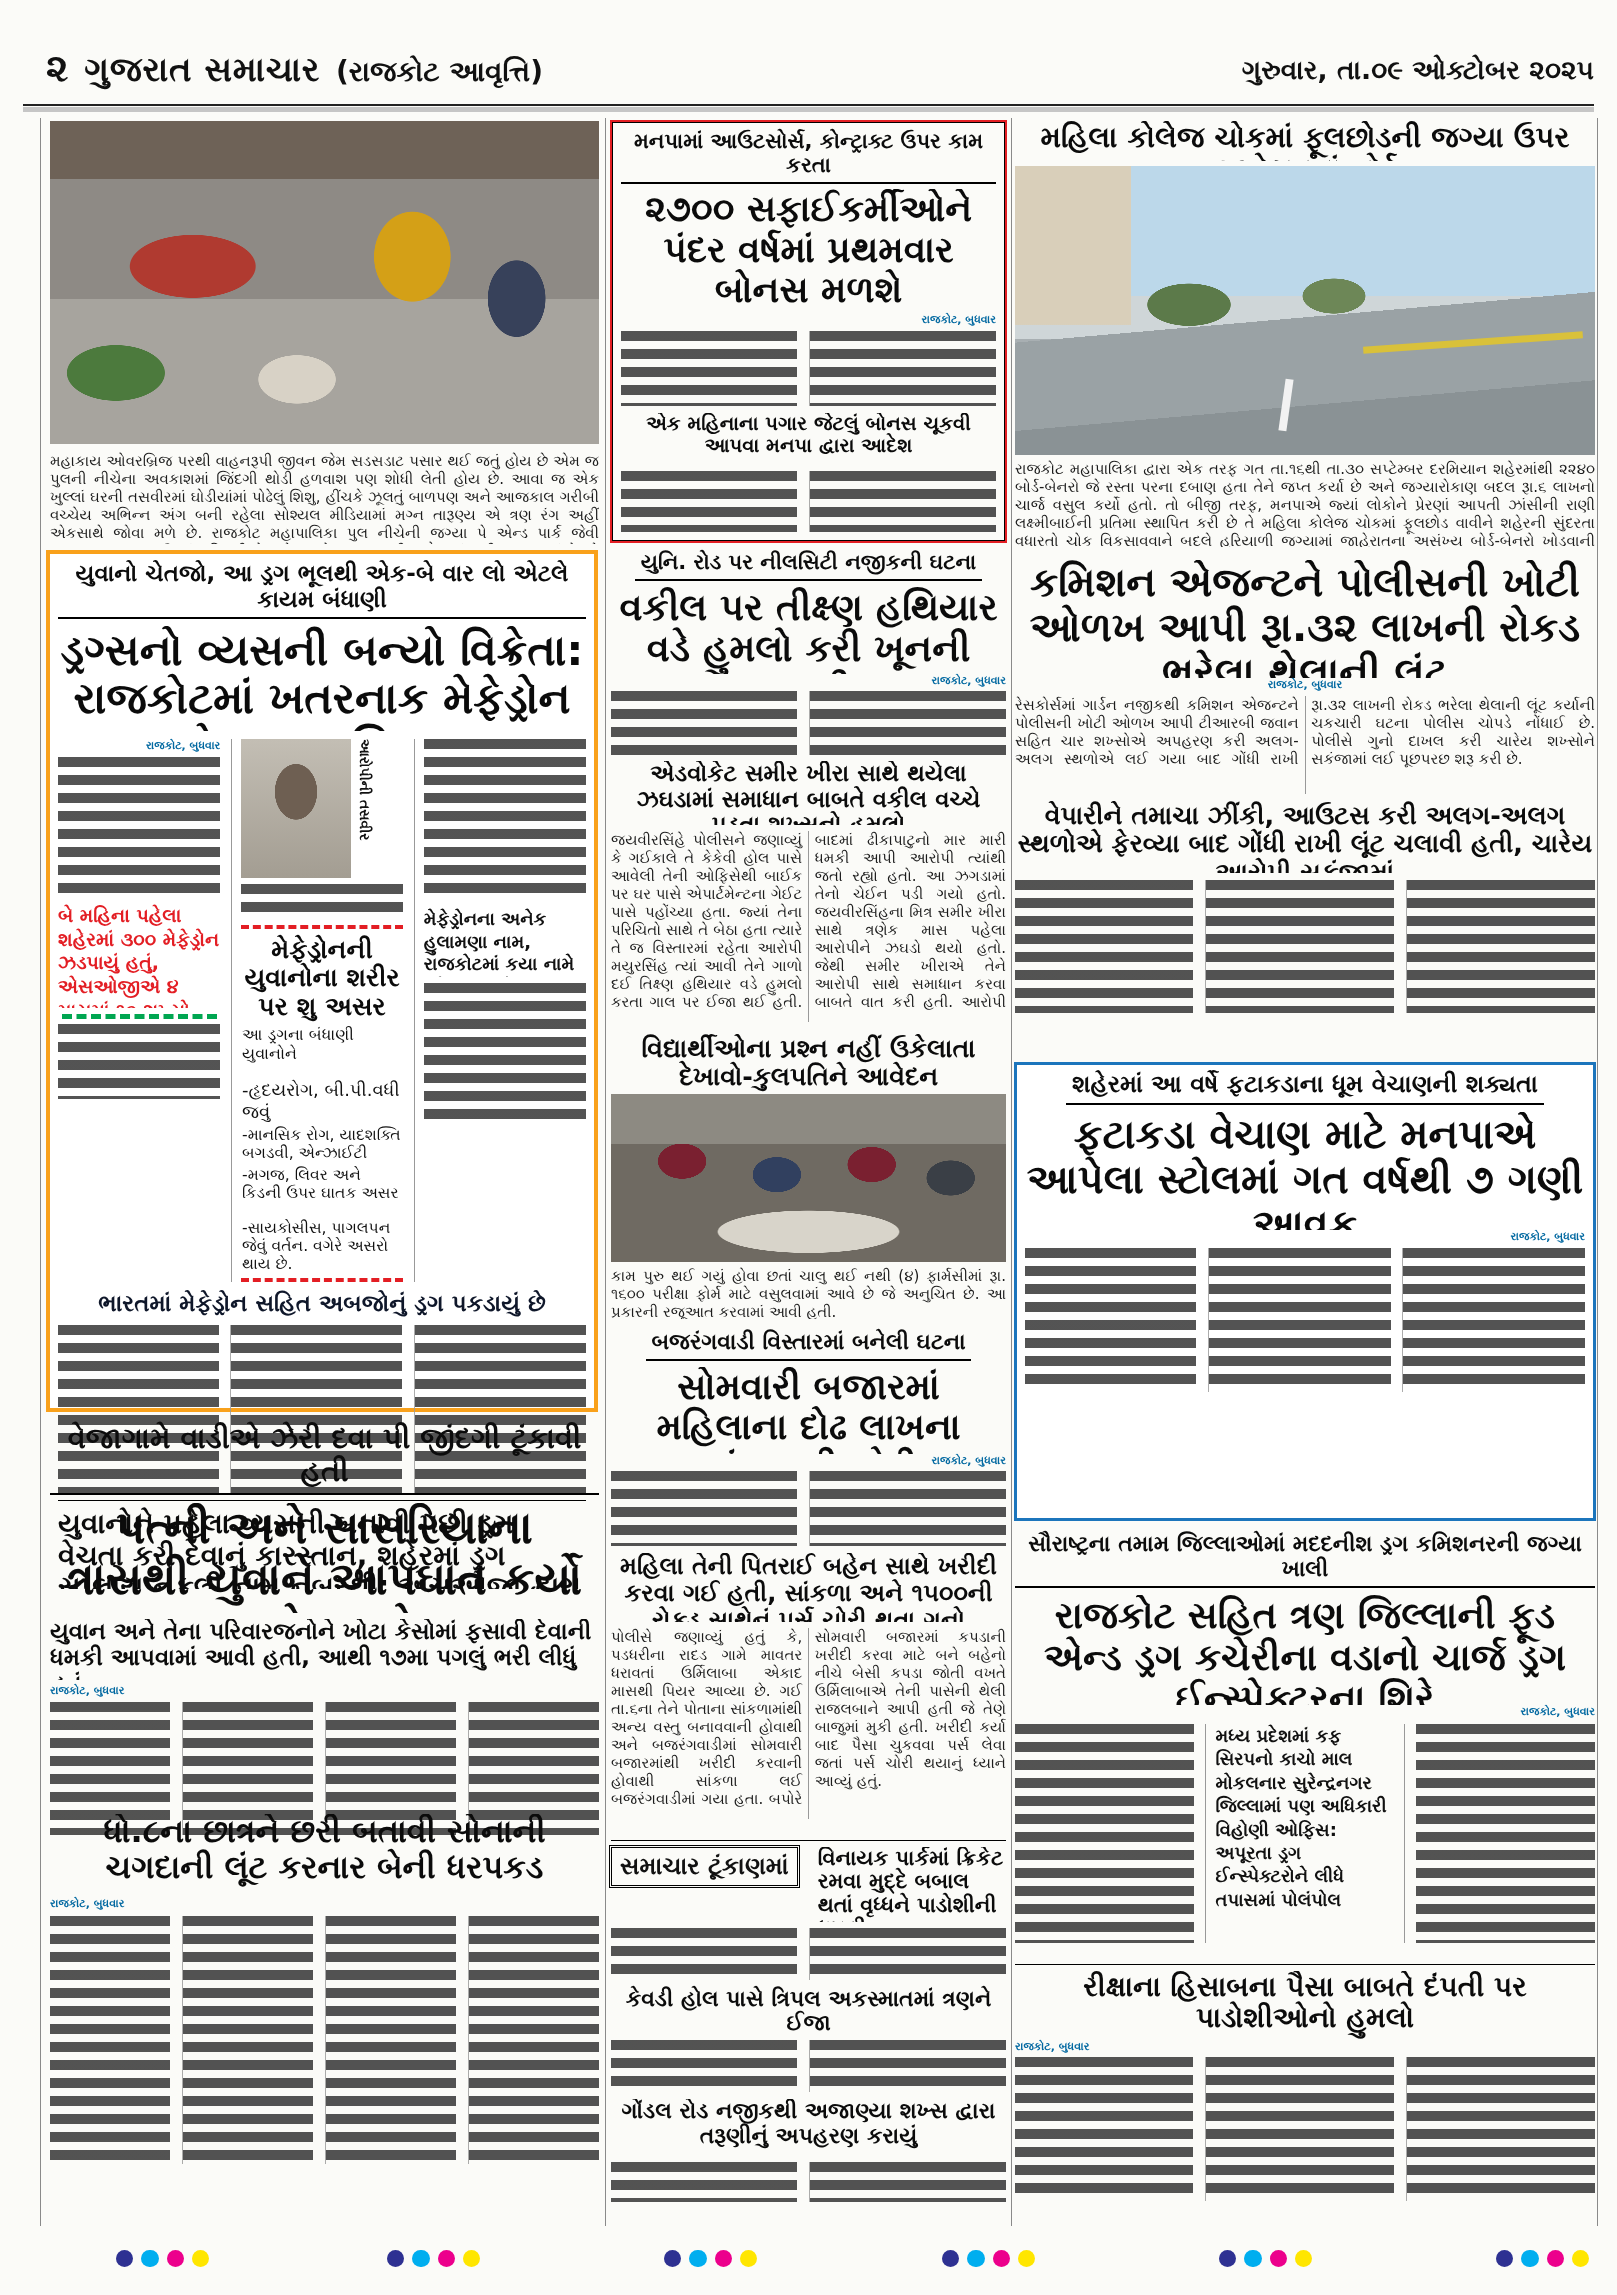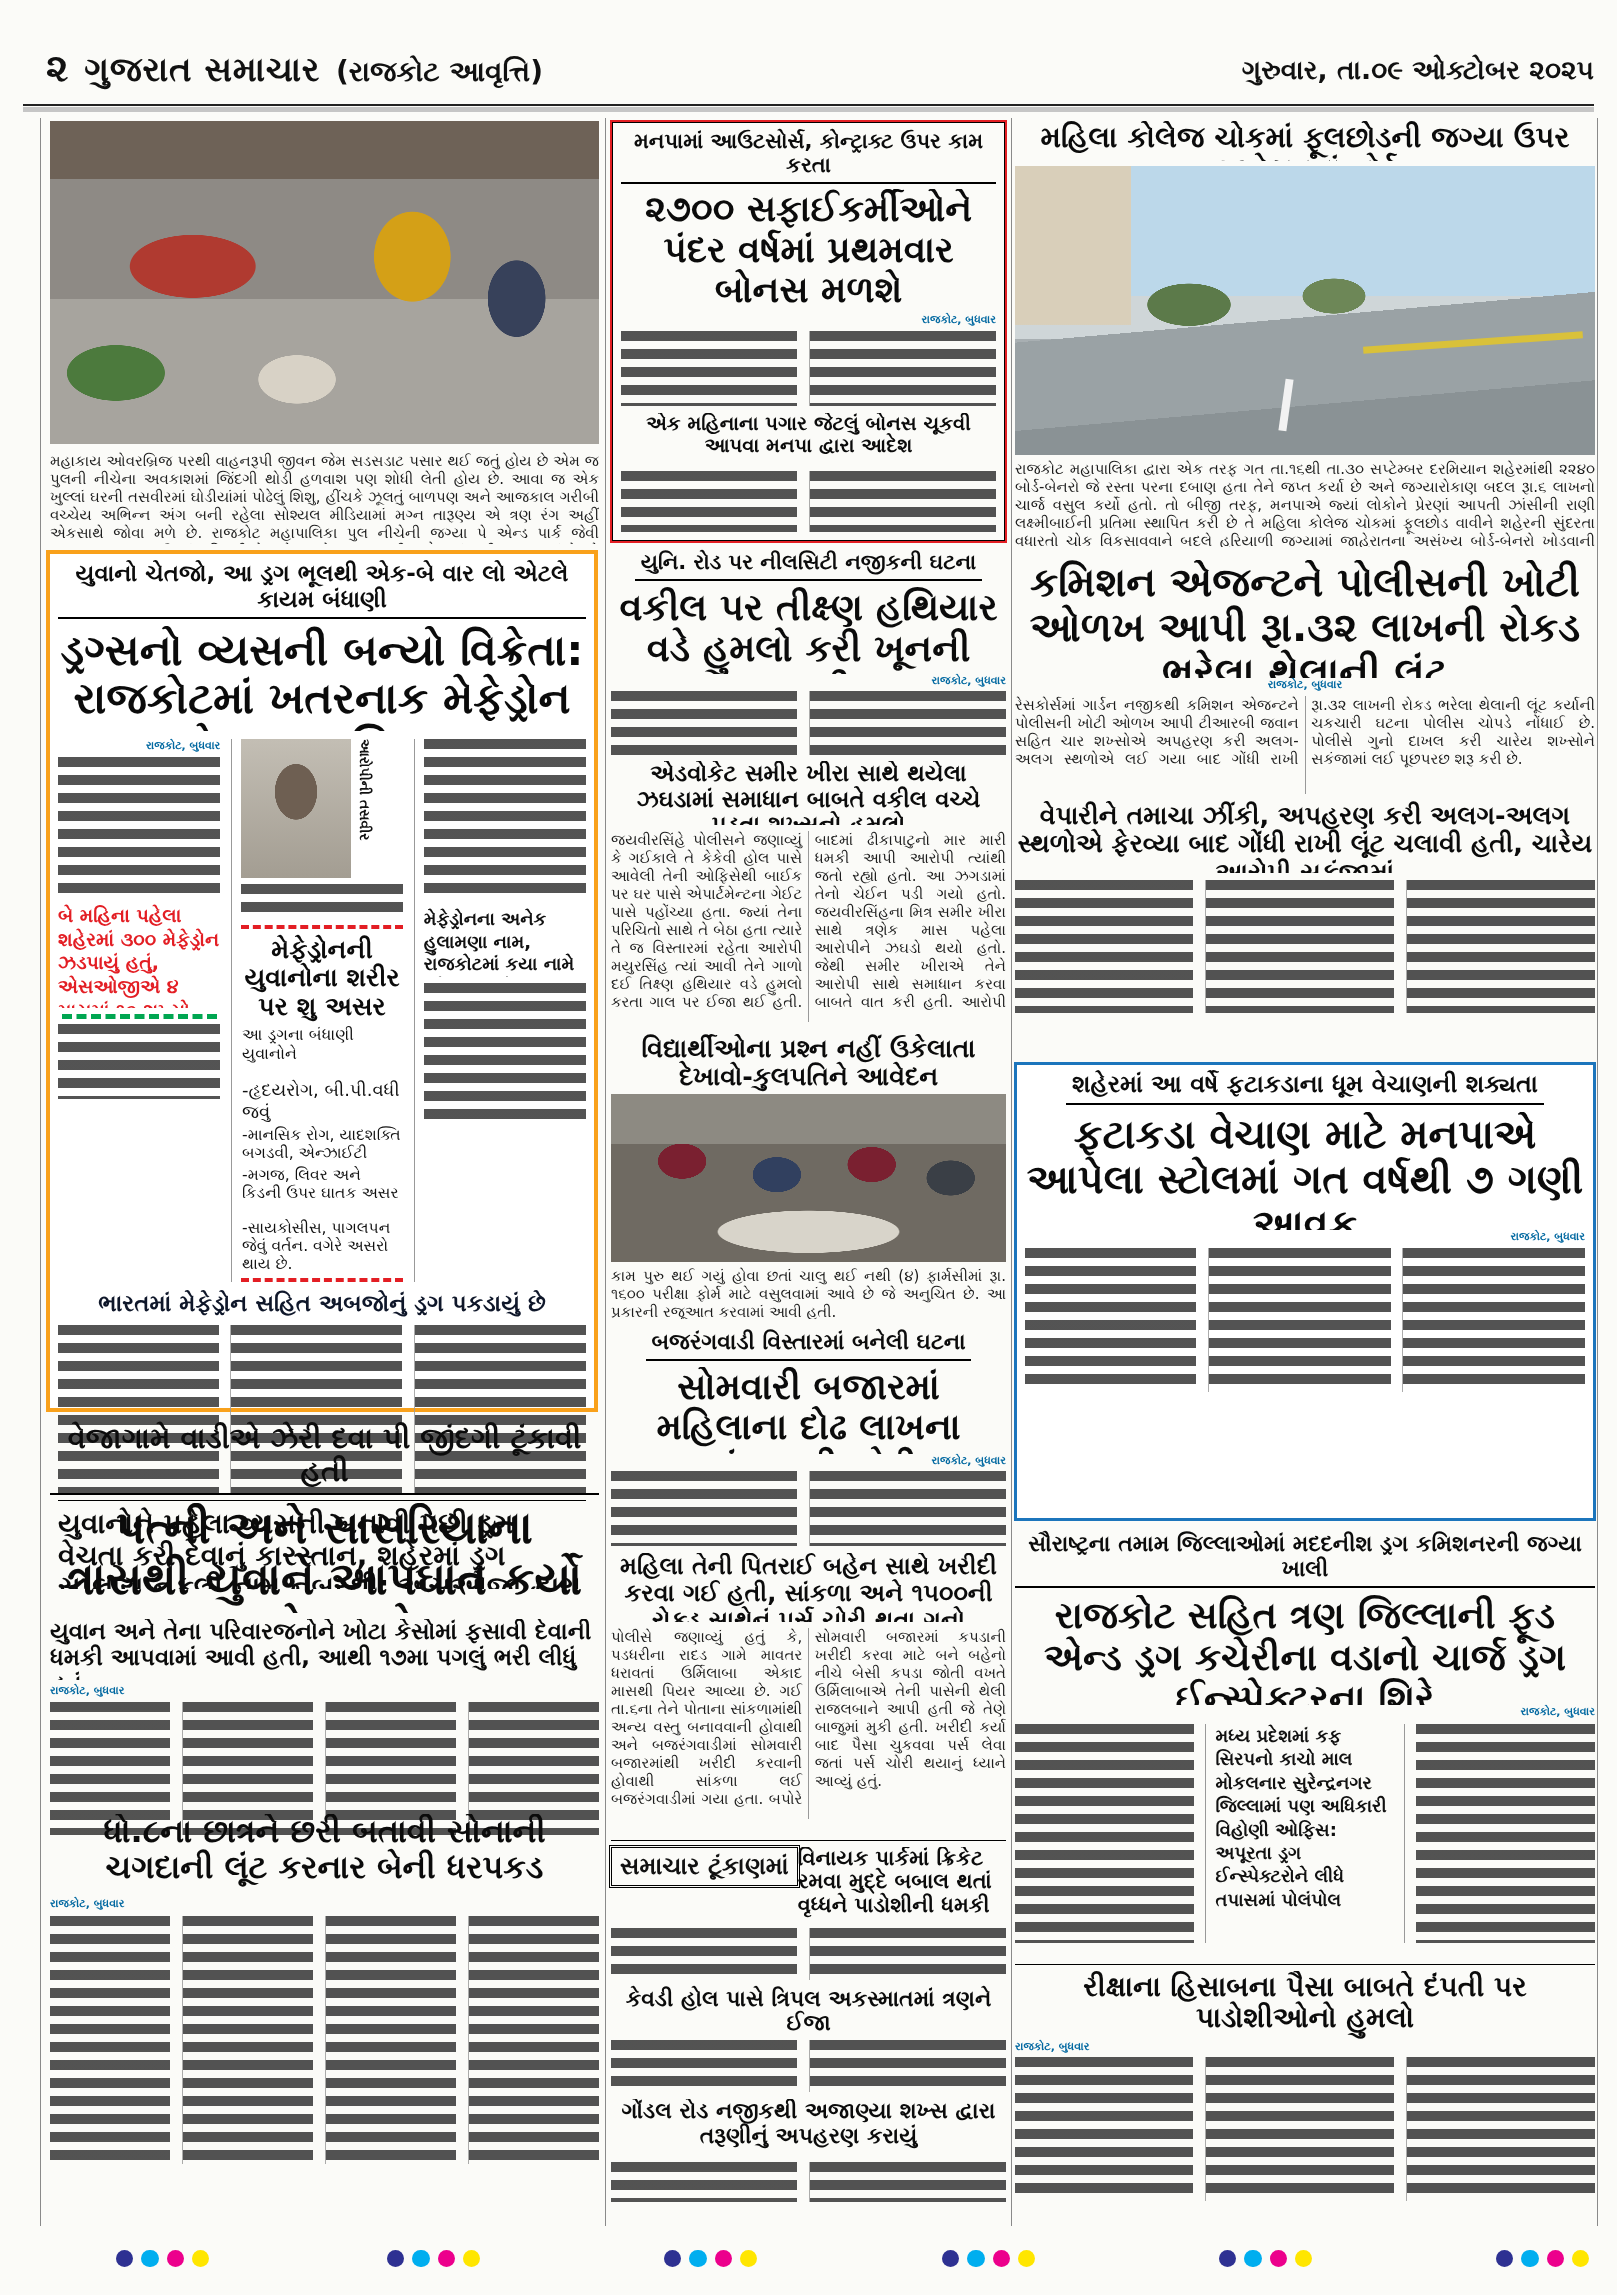--- a/index.html
+++ b/index.html
@@ -186,21 +186,21 @@
   <div class="byline">રાજકોટ, બુધવાર</div>
   <div class="gcols ruled" style="margin-top:4.6px;">
     <div style="height:75px;"></div>
     <div style="height:75px;"></div>
   </div>
   <div class="headline center" style="font-size:24px;margin-top:7px;height:69px;overflow:hidden;">મહિલા તેની પિતરાઈ બહેન સાથે ખરીદી કરવા ગઈ હતી, સાંકળા અને ૧૫૦૦ની રોકડ સાથેનું પર્સ ચોરી થતા ગુનો</div>
   <div class="bodytxt cols2" style="margin-top:5.8px;height:191px;overflow:hidden;">પોલીસે જણાવ્યું હતું કે, પડધરીના રાદડ ગામે માવતર ધરાવતાં ઉર્મિલાબા એકાદ માસથી પિયર આવ્યા છે. ગઈ તા.૬ના તેને પોતાના સાંકળામાંથી અન્ય વસ્તુ બનાવવાની હોવાથી અને બજરંગવાડીમાં સોમવારી બજારમાંથી ખરીદી કરવાની હોવાથી સાંકળા લઈ બજરંગવાડીમાં ગયા હતા. બપોરે સોમવારી બજારમાં કપડાની ખરીદી કરવા માટે બને બહેનો નીચે બેસી કપડા જોતી વખતે ઉર્મિલાબાએ તેની પાસેની થેલી રાજલબાને આપી હતી જે તેણે બાજુમાં મુકી હતી. ખરીદી કર્યા બાદ પૈસા ચુકવવા પર્સ લેવા જતાં પર્સ ચોરી થયાનું ધ્યાને આવ્યું હતું.</div>
 </div>
 
 <div class="abs" style="left:611px;top:1840px;width:395px;height:375px;border-top:1.7px solid #000;padding-top:5.8px;box-sizing:border-box;">
-  <div style="display:flex;gap:0;align-items:flex-start;">
+  <div style="display:flex;gap:20px;align-items:flex-start;">
 
     <div style="border:1.7px solid #000;outline:1.2px solid #000;outline-offset:1.7px;padding:4.6px 8px;font-weight:bold;font-size:24px;white-space:nowrap;">
       <span>સમાચાર ટૂંકાણમાં</span>
     </div>
     <div class="headline" style="font-size:21px;height:75px;overflow:hidden;">વિનાયક પાર્કમાં ક્રિકેટ રમવા મુદ્દે બબાલ થતાં વૃધ્ધને પાડોશીની ધમકી</div>
   </div>
   <div class="gcols ruled" style="margin-top:5.8px;">
     <div style="height:52px;"></div>
     <div style="height:52px;"></div>
   </div>
@@ -228,21 +228,21 @@
     <div style="position:absolute;left:46%;top:74%;width:8px;height:52px;background:#f2f2f2;transform:rotate(8deg);"></div>
     <div style="position:absolute;left:60%;top:60%;width:38%;height:7px;background:#d9c13a;transform:rotate(-4deg);"></div>
   </div>
   <div class="bodytxt" style="margin-top:5.8px;height:87px;overflow:hidden;">રાજકોટ મહાપાલિકા દ્વારા એક તરફ ગત તા.૧૬થી તા.૩૦ સપ્ટેમ્બર દરમિયાન શહેરમાંથી ૨૨૪૦ બોર્ડ-બેનરો જે રસ્તા પરના દબાણ હતા તેને જપ્ત કર્યા છે અને જગ્યારોકાણ બદલ રૂા.૬ લાખનો ચાર્જ વસુલ કર્યો હતો. તો બીજી તરફ, મનપાએ જ્યાં લોકોને પ્રેરણાં આપતી ઝાંસીની રાણી લક્ષ્મીબાઈની પ્રતિમા સ્થાપિત કરી છે તે મહિલા કોલેજ ચોકમાં ફૂલછોડ વાવીને શહેરની સુંદરતા વધારતો ચોક વિકસાવવાને બદલે હરિયાળી જગ્યામાં જાહેરાતના અસંખ્ય બોર્ડ-બેનરો ખોડવાની મંજુરી આપી દીધી છે. પર્યાવરણની વાતોથી વિપરિત વર્તન અંગે શહેરના કોઈ નેતા નથી અવાજ ઉઠાવતા. જાણે કે શહેર માત્ર પ્રબુધ્ધ નાગરિકોને પોતાનું લાગે છે.</div>
 </div>
 
 <div class="abs" style="left:1015px;top:553px;width:580px;height:503px;">
   <div class="headline center" style="font-size:40px;margin-top:7px;height:118px;overflow:hidden;">કમિશન એજન્ટને પોલીસની ખોટી ઓળખ આપી રૂા.૩૨ લાખની રોકડ ભરેલા થેલાની લૂંટ</div>
   <div class="byline center" style="text-align:center;">રાજકોટ, બુધવાર</div>
   <div class="bodytxt cols2" style="margin-top:4.6px;height:98px;overflow:hidden;">રેસકોર્સમાં ગાર્ડન નજીકથી કમિશન એજન્ટને પોલીસની ખોટી ઓળખ આપી ટીઆરબી જવાન સહિત ચાર શખ્સોએ અપહરણ કરી અલગ-અલગ સ્થળોએ લઈ ગયા બાદ ગોંધી રાખી રૂા.૩૨ લાખની રોકડ ભરેલા થેલાની લૂંટ કર્યાની ચકચારી ઘટના પોલીસ ચોપડે નોંધાઈ છે. પોલીસે ગુનો દાખલ કરી ચારેય શખ્સોને સકંજામાં લઈ પૂછપરછ શરૂ કરી છે.</div>
-  <div class="headline center" style="font-size:25.4px;margin-top:7px;height:72px;overflow:hidden;">વેપારીને તમાચા ઝીંકી, અપહરણ કરી અલગ-અલગ સ્થળોએ ફેરવ્યા બાદ ગોંધી રાખી લૂંટ ચલાવી હતી, ચારેય આરોપી સકંજામાં</div>
+  <div class="headline center" style="font-size:25.4px;margin-top:7px;height:72px;overflow:hidden;">વેપારીને તમાચા ઝીંકી, આઉટસ કરી અલગ-અલગ સ્થળોએ ફેરવ્યા બાદ ગોંધી રાખી લૂંટ ચલાવી હતી, ચારેય આરોપી સકંજામાં</div>
   <div class="gcols ruled" style="margin-top:7px;">
     <div style="height:133px;"></div>
     <div style="height:133px;"></div>
     <div style="height:133px;"></div>
   </div>
 </div>
 
 <div class="abs boxed-article" style="left:1014px;top:1062px;width:582px;height:459px;border:3.5px solid #1c75bc;box-sizing:border-box;padding:5.8px 8px;background:#fff;">
   <div class="center"><span class="kicker" style="font-size:24px;">શહેરમાં આ વર્ષે ફટાકડાના ધૂમ વેચાણની શક્યતા</span></div>
   <div class="headline center" style="font-size:40px;margin-top:7px;height:118px;overflow:hidden;">ફટાકડા વેચાણ માટે મનપાએ આપેલા સ્ટોલમાં ગત વર્ષથી ૭ ગણી આવક</div>

